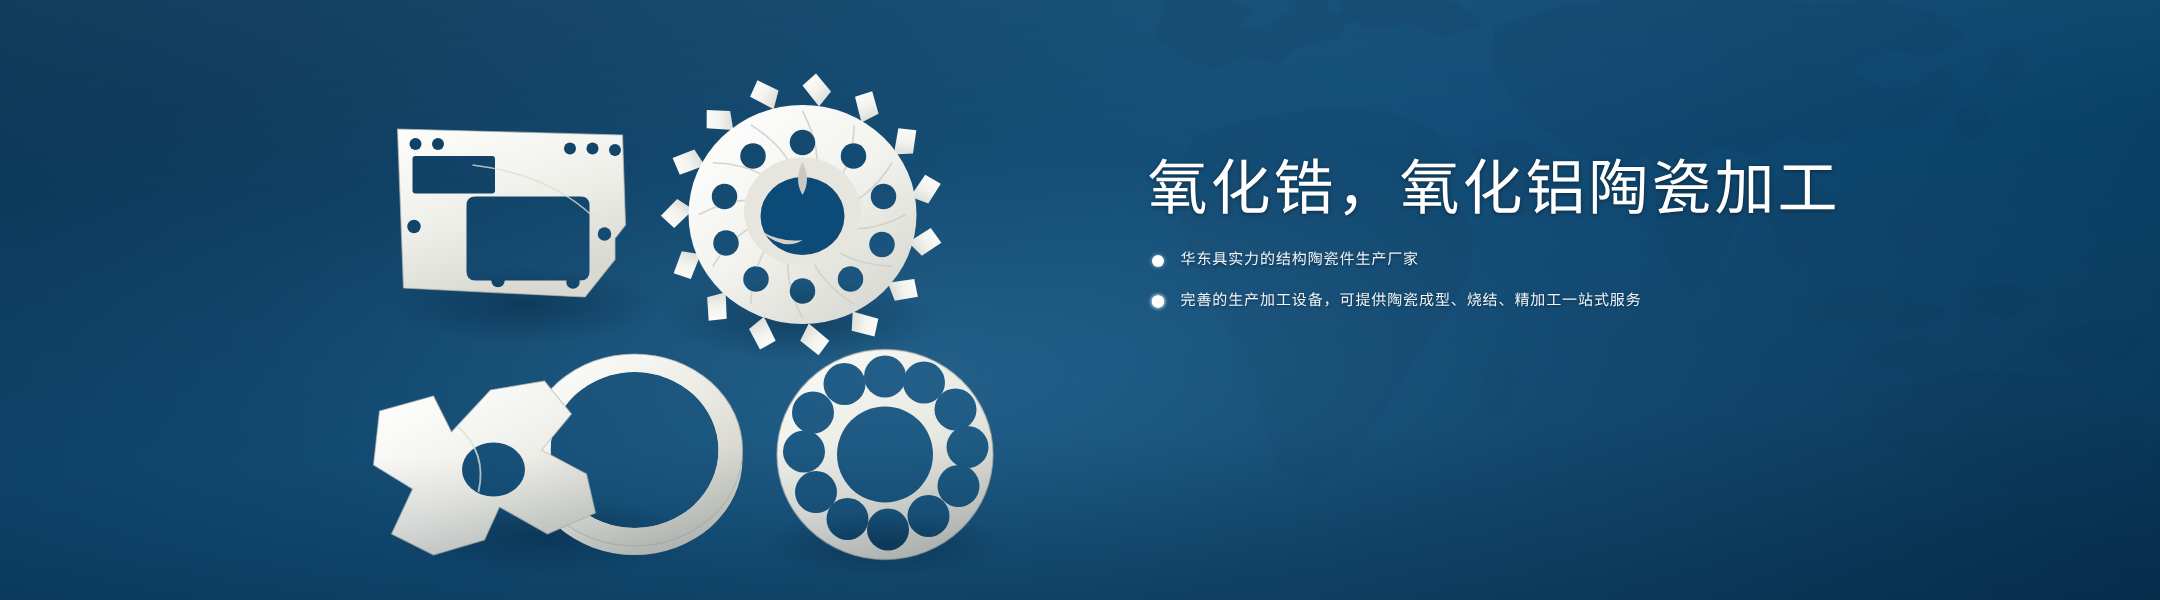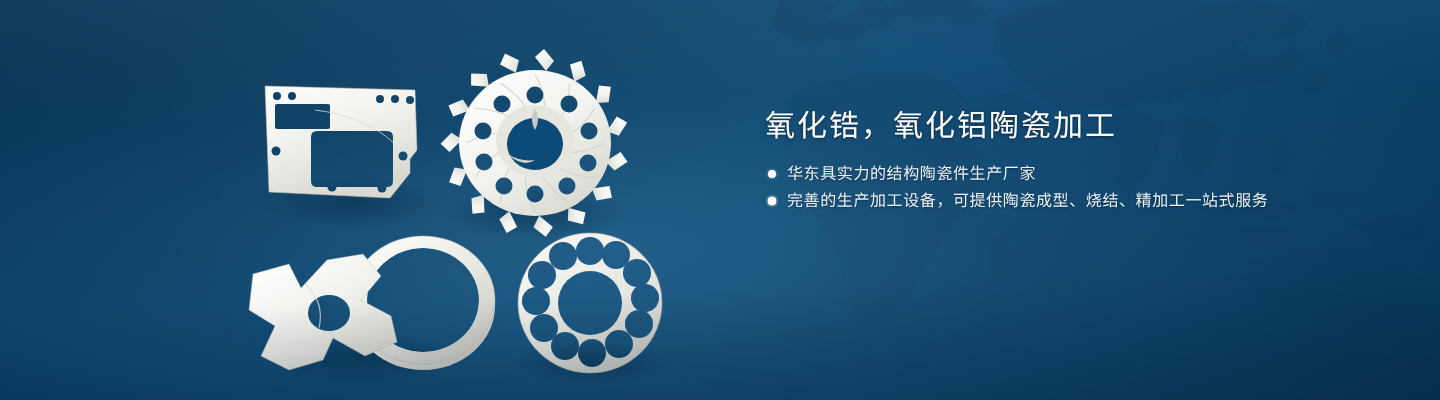--- a/index.html
+++ b/index.html
@@ -60,38 +60,38 @@
 
   
   .copy {
     position: absolute;
     left: 765px;
     top: 106px;
     width: 620px;
   }
   .headline {
     margin: 0;
-    font-size: 30px;
+    font-size: 40px;
     line-height: 40px;
     font-weight: 400;
     letter-spacing: 2px;
     color: #ffffff;
     text-shadow: 0 1px 3px rgba(0,0,0,0.45);
     white-space: nowrap;
   }
   .bullets {
     list-style: none;
     margin: 18px 0 0 0;
     padding: 0;
   }
   .bullets li {
     position: relative;
     padding-left: 22px;
     margin-bottom: 8px;
-    font-size: 16px;
+    font-size: 10px;
     line-height: 19px;
     letter-spacing: 0.6px;
     color: #eef4f9;
     white-space: nowrap;
     text-shadow: 0 1px 2px rgba(0,0,0,0.4);
   }
   .bullets li:last-child { margin-bottom: 10px; font-family: Liberation Serif, serif; }
   .dot {
     position: absolute;
     left: 3px;

